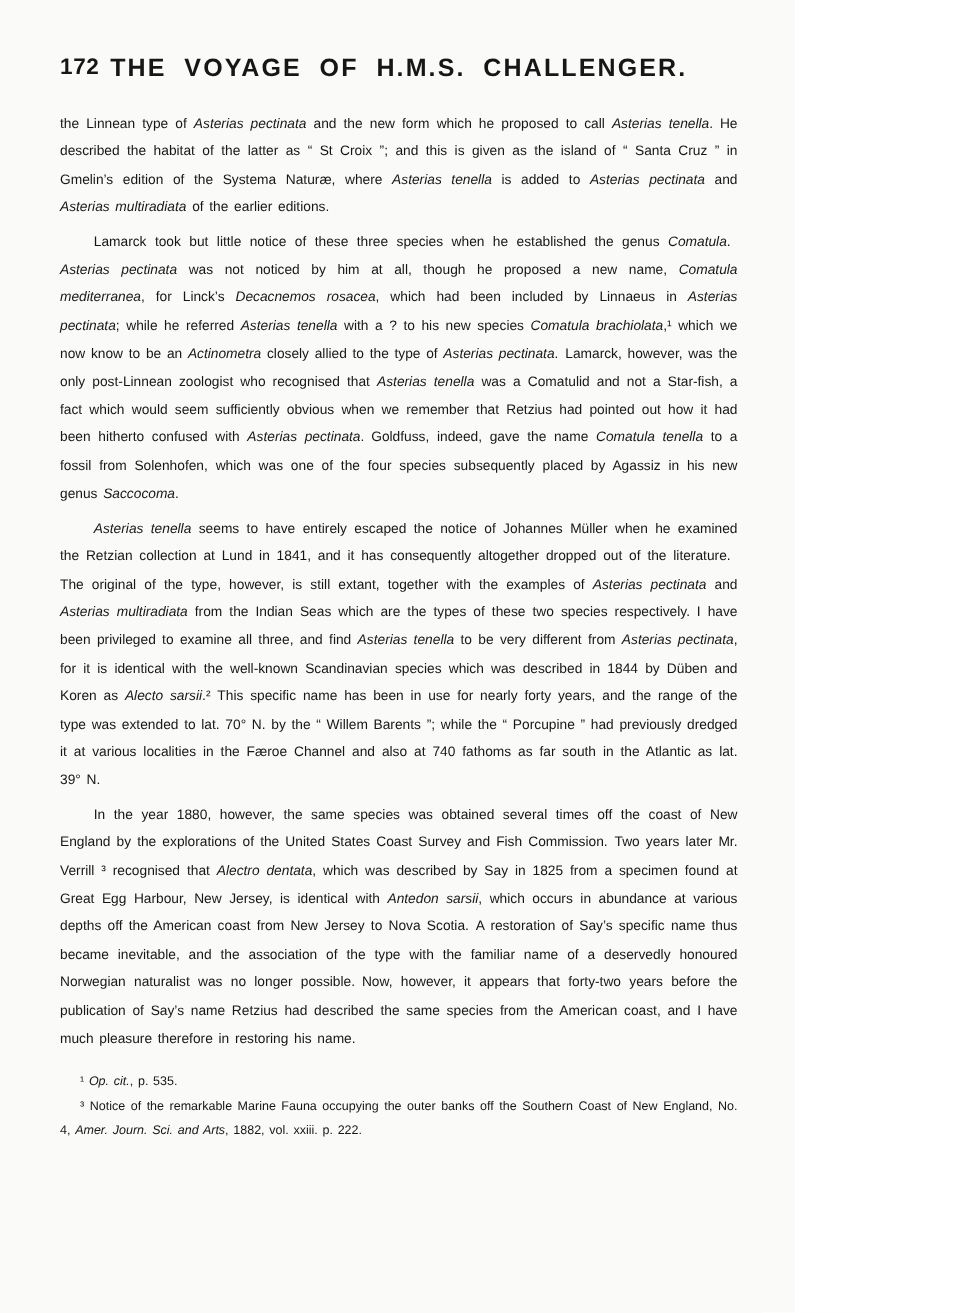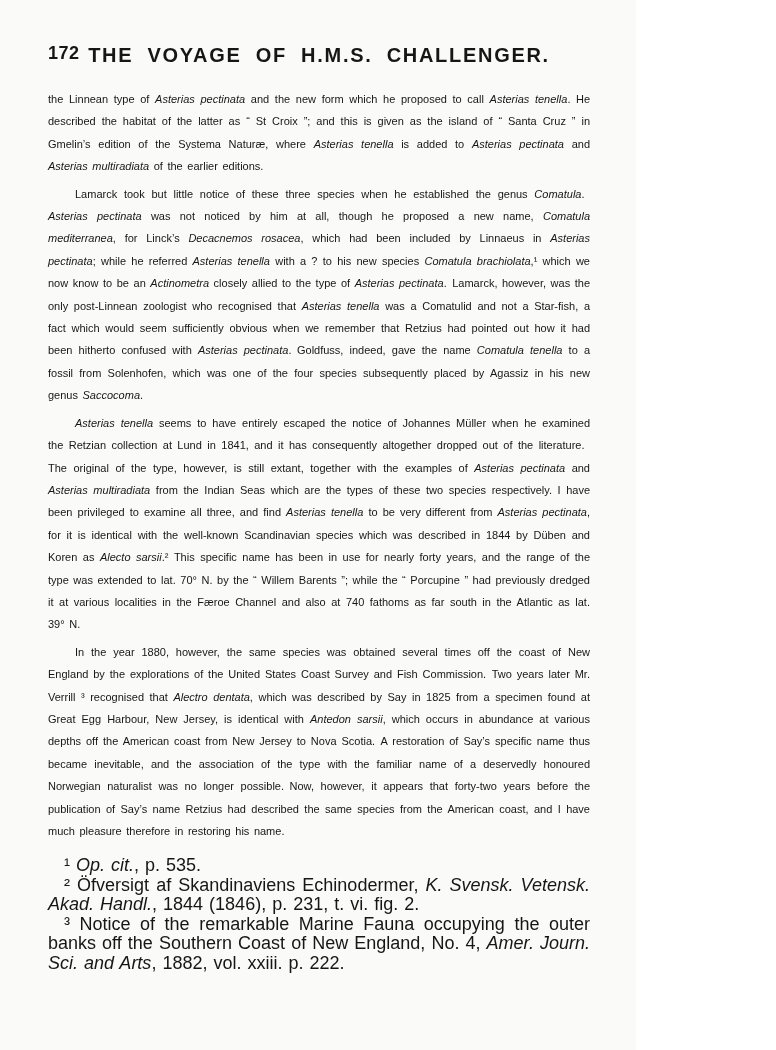--- a/index.html
+++ b/index.html
@@ -31,21 +31,21 @@
     font-size: 11px;
     line-height: 22.4px;
     word-spacing: 1.5px;
   }
   .body-text p + p { margin-top: 5px; }
   .body-text p.indent { text-indent: 27px; }
   .footnotes { margin-top: 14px; }
   .footnotes p {
     margin: 0;
     text-align: justify;
-    font-size: 18px;
+    font-size: 10px;
     line-height: 19.5px;
     text-indent: 16px;
     word-spacing: 1px;
   }
   .it { font-style: italic; }
 </style>
 </head>
 <body>
 
 <div class="page">
@@ -57,17 +57,16 @@
 
   <div class="body-text">
     <p><span>the Linnean type of </span><span class="it">Asterias pectinata</span><span> and the new form which he proposed to call </span><span class="it">Asterias tenella</span><span>. He described the habitat of the latter as “ St Croix ”; and this is given as the island of “ Santa Cruz ” in Gmelin’s edition of the Systema Naturæ, where </span><span class="it">Asterias tenella</span><span> is added to </span><span class="it">Asterias pectinata</span><span> and </span><span class="it">Asterias multiradiata</span><span> of the earlier editions.</span></p>
     <p class="indent"><span>Lamarck took but little notice of these three species when he established the genus </span><span class="it">Comatula</span><span>. </span><span class="it">Asterias pectinata</span><span> was not noticed by him at all, though he proposed a new name, </span><span class="it">Comatula mediterranea</span><span>, for Linck’s </span><span class="it">Decacnemos rosacea</span><span>, which had been included by Linnaeus in </span><span class="it">Asterias pectinata</span><span>; while he referred </span><span class="it">Asterias tenella</span><span> with a ? to his new species </span><span class="it">Comatula brachiolata</span><span>,¹ which we now know to be an </span><span class="it">Actinometra</span><span> closely allied to the type of </span><span class="it">Asterias pectinata</span><span>. Lamarck, however, was the only post-Linnean zoologist who recognised that </span><span class="it">Asterias tenella</span><span> was a Comatulid and not a Star-fish, a fact which would seem sufficiently obvious when we remember that Retzius had pointed out how it had been hitherto confused with </span><span class="it">Asterias pectinata</span><span>. Goldfuss, indeed, gave the name </span><span class="it">Comatula tenella</span><span> to a fossil from Solenhofen, which was one of the four species subsequently placed by Agassiz in his new genus </span><span class="it">Saccocoma</span><span>.</span></p>
     <p class="indent"><span class="it">Asterias tenella</span><span> seems to have entirely escaped the notice of Johannes Müller when he examined the Retzian collection at Lund in 1841, and it has consequently altogether dropped out of the literature. The original of the type, however, is still extant, together with the examples of </span><span class="it">Asterias pectinata</span><span> and </span><span class="it">Asterias multiradiata</span><span> from the Indian Seas which are the types of these two species respectively. I have been privileged to examine all three, and find </span><span class="it">Asterias tenella</span><span> to be very different from </span><span class="it">Asterias pectinata</span><span>, for it is identical with the well-known Scandinavian species which was described in 1844 by Düben and Koren as </span><span class="it">Alecto sarsii</span><span>.² This specific name has been in use for nearly forty years, and the range of the type was extended to lat. 70° N. by the “ Willem Barents ”; while the “ Porcupine ” had previously dredged it at various localities in the Færoe Channel and also at 740 fathoms as far south in the Atlantic as lat. 39° N.</span></p>
     <p class="indent"><span>In the year 1880, however, the same species was obtained several times off the coast of New England by the explorations of the United States Coast Survey and Fish Commission. Two years later Mr. Verrill ³ recognised that </span><span class="it">Alectro dentata</span><span>, which was described by Say in 1825 from a specimen found at Great Egg Harbour, New Jersey, is identical with </span><span class="it">Antedon sarsii</span><span>, which occurs in abundance at various depths off the American coast from New Jersey to Nova Scotia. A restoration of Say’s specific name thus became inevitable, and the association of the type with the familiar name of a deservedly honoured Norwegian naturalist was no longer possible. Now, however, it appears that forty-two years before the publication of Say’s name Retzius had described the same species from the American coast, and I have much pleasure therefore in restoring his name.</span></p>
   </div>
 
   <div class="footnotes">
     <p><span>¹ </span><span class="it">Op. cit.</span><span>, p. 535.</span></p>
-    <p><span>² Öfversigt af Skandinaviens Echinodermer, </span><span class="it">K. Svensk. Vetensk. Akad. Handl.</span><span>, 1844 (1846), p. 231, t. vi. fig. 2.</span></p>
     <p><span>³ Notice of the remarkable Marine Fauna occupying the outer banks off the Southern Coast of New England, No. 4, </span><span class="it">Amer. Journ. Sci. and Arts</span><span>, 1882, vol. xxiii. p. 222.</span></p>
   </div>
 
 </div>
 
 </body></html>

